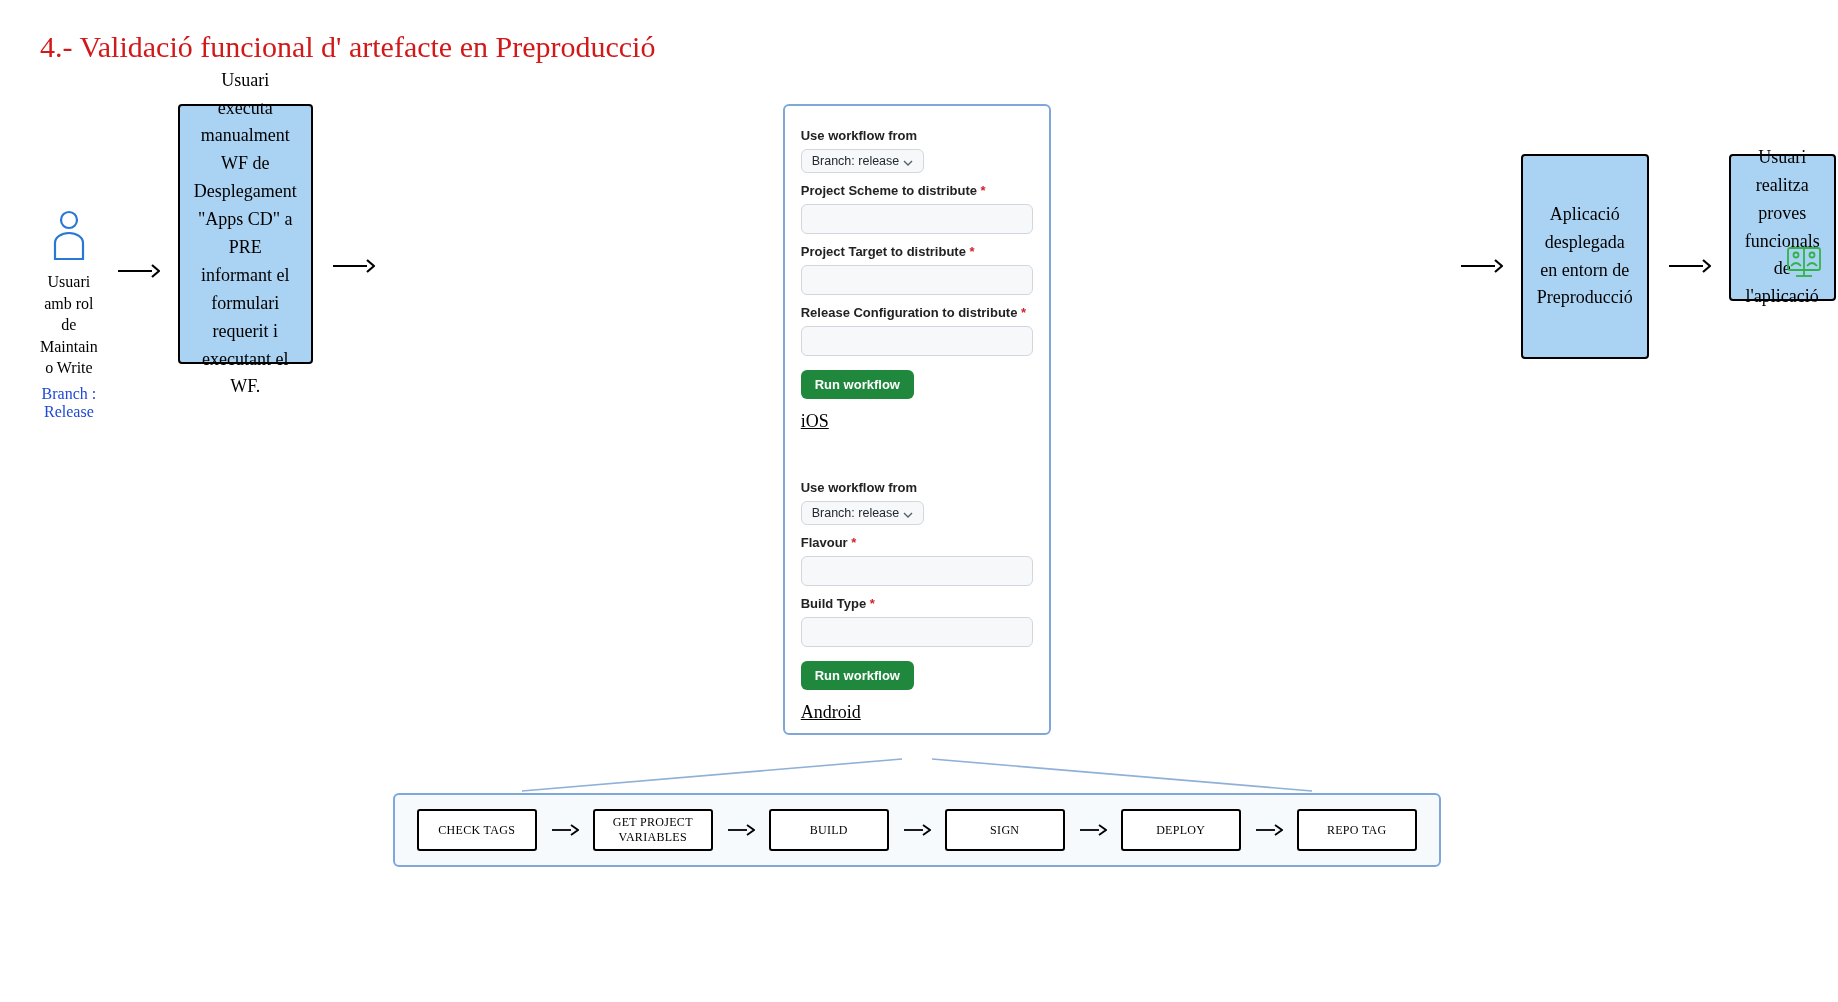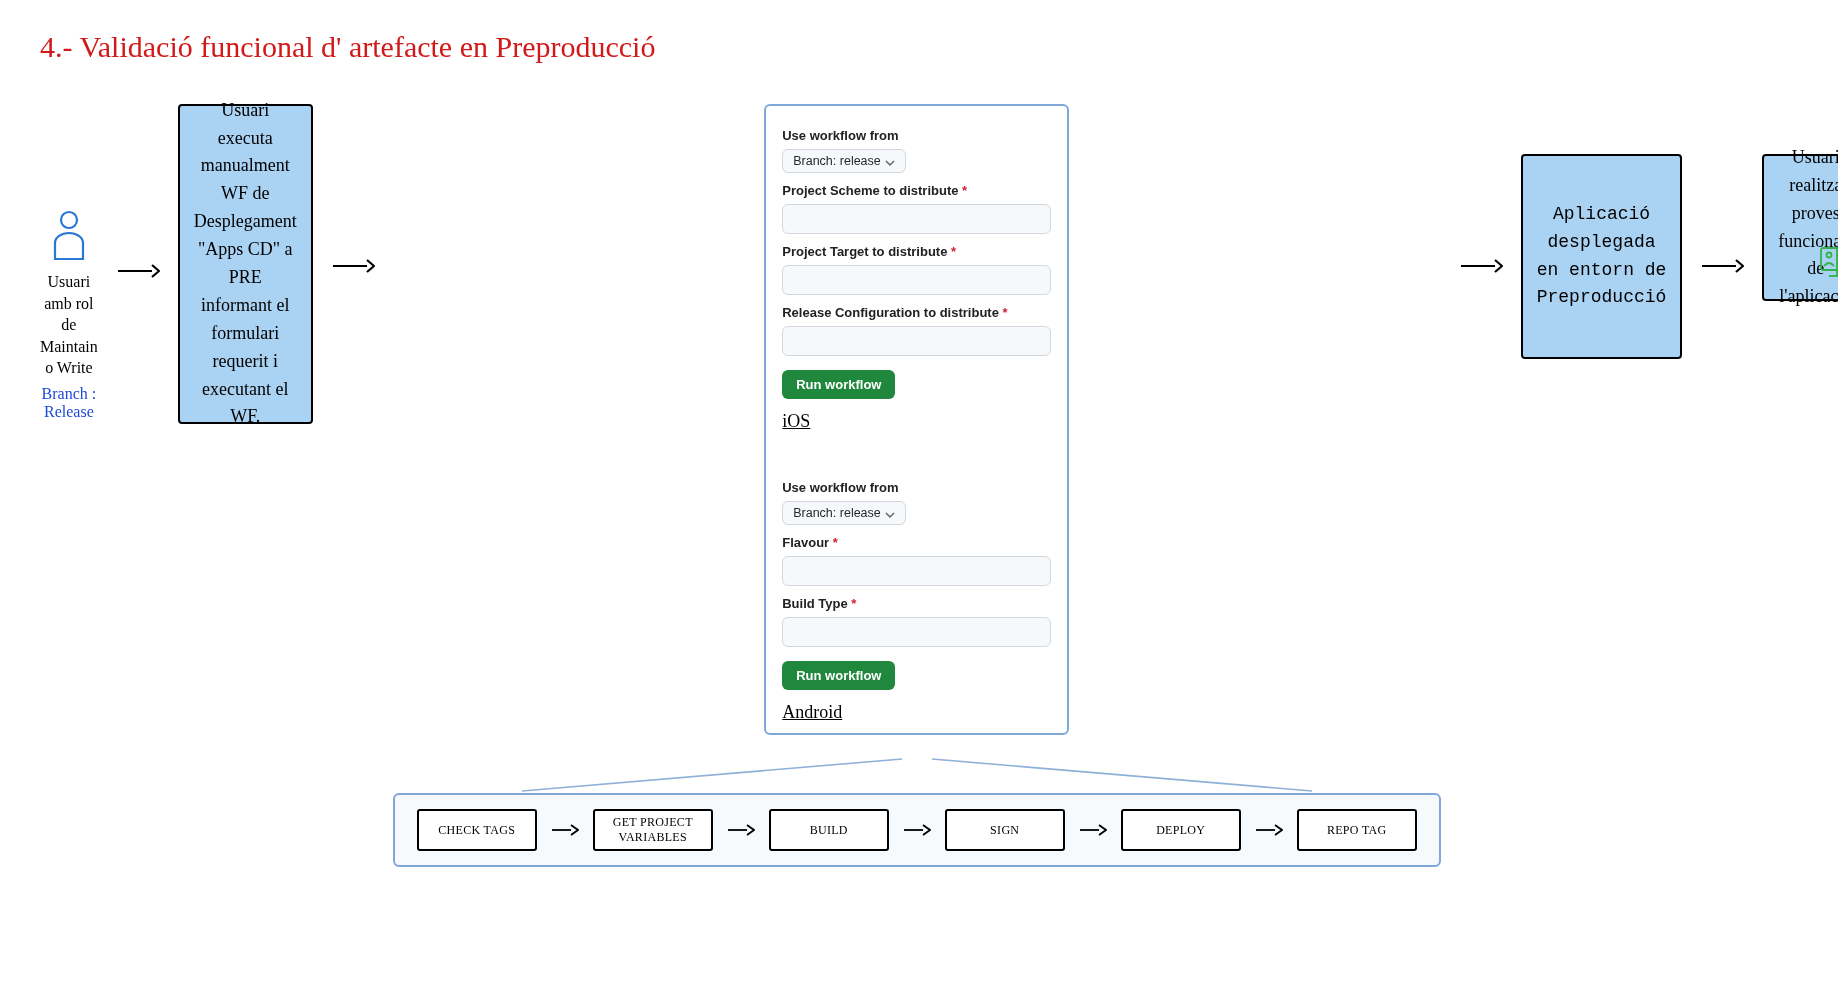--- a/index.html
+++ b/index.html
@@ -40,28 +40,28 @@
     padding: 22px 14px;
     text-align: center;
     font-size: 18px;
     line-height: 1.55;
     color: #000;
     display: flex;
     flex-direction: column;
     justify-content: center;
     position: relative;
   }
-  .box-step1 { width: 295px; height: 320px; margin-top: 0; }
-  .box-step3 { width: 235px; height: 205px; margin-top: 50px; font-family: Liberation Mono, monospace;}
+  .box-step1 { width: 295px; height: 260px; margin-top: 0; }
+  .box-step3 { width: 235px; height: 205px; margin-top: 50px;}
   .box-step4 { width: 265px; height: 147px; margin-top: 50px;}
 
   .meeting-icon { position: absolute; bottom: 10px; right: 10px; color: #31b34a; }
 
   
-  .forms-col { border: 2px solid #7fa8d8; border-radius: 6px; padding: 12px 16px 10px; width: 305px; background:#fff; font-family: -apple-system, "Segoe UI", Arial, sans-serif; }
+  .forms-col { border: 2px solid #7fa8d8; border-radius: 6px; padding: 12px 16px 10px; width: 268px; background:#fff; font-family: -apple-system, "Segoe UI", Arial, sans-serif; }
   .form-label { font-weight: 700; font-size: 13px; color: #222; margin-top: 10px; margin-bottom: 6px; display:block;}
   .form-label .req { color: #cf222e; }
   .branch-select {
     display: inline-flex; align-items:flex-end; gap:4px;
     border: 1px solid #d0d7de; background:#f6f8fa;
     border-radius: 6px; padding: 4px 10px; font-size: 12.5px; color:#24292f;
   }
   .text-input {
     width: 100%; height: 30px;
     border: 1px solid #d0d7de; background:#f6f8fa;

